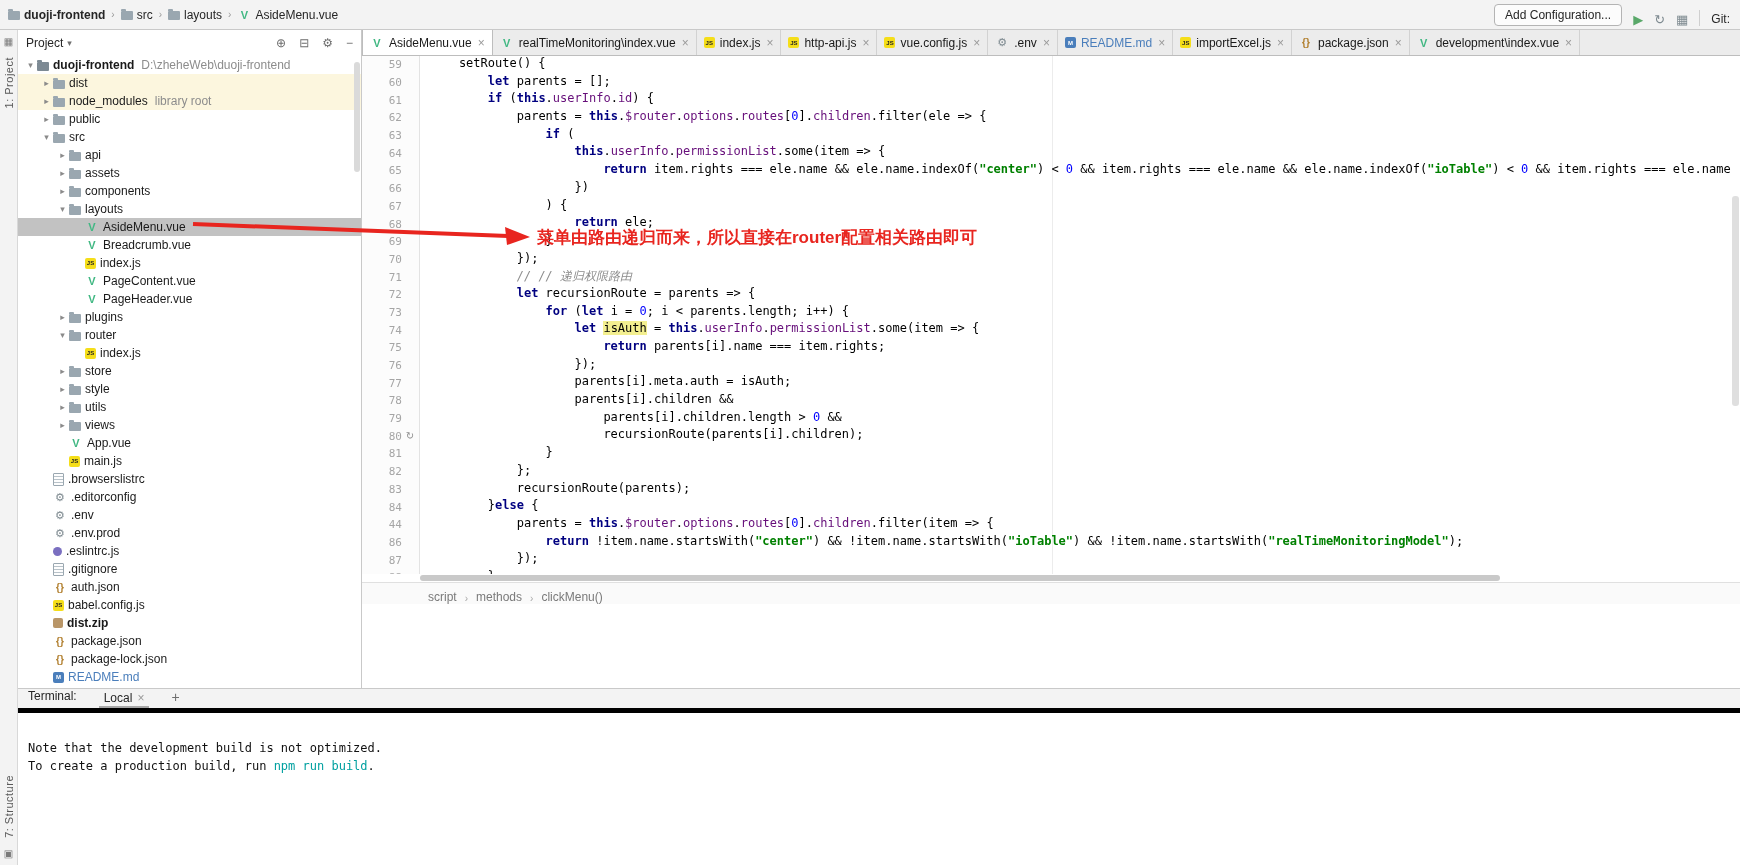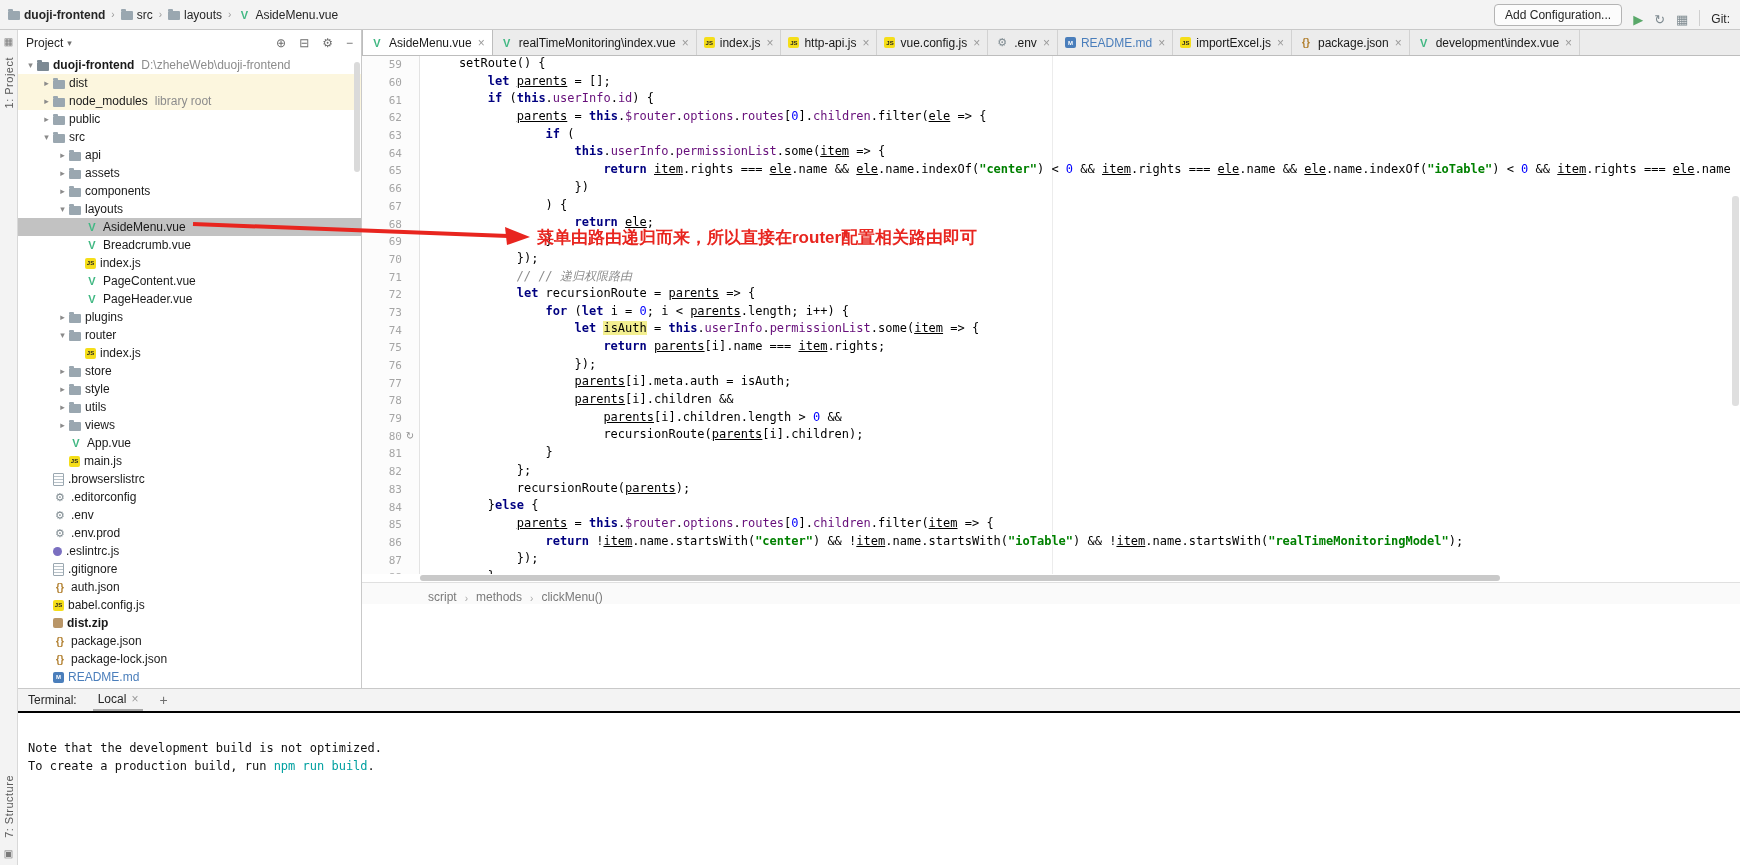--- a/index.html
+++ b/index.html
@@ -91,37 +91,37 @@
   .cg .n{color:#a5a5a5;font:11px "DejaVu Sans Mono",monospace}
   .cg .gi{color:#8f8f8f;font-size:10px;width:12px;text-align:center}
   .cl{flex:1;padding-left:10px;white-space:pre;font:12px "DejaVu Sans Mono",monospace;
     color:#000;position:relative}
   .tk-k{color:var(--keyword_navy,#000080);font-weight:bold}
   .tk-s{color:var(--string_green,#008000);font-weight:bold}
   .tk-num{color:var(--number_blue,#0000ff)}
   .tk-c{color:#8c8c8c;font-style:italic}
   .tk-f{color:var(--field_purple,#660e7a)}
   .tk-mi{color:var(--field_purple,#660e7a);font-style:italic}
-  .tk-u{text-decoration:underline}
+  .tk-u{}
   .tk-hl{background:#f3ef90}
   #editor-vscroll{position:absolute;right:1px;top:140px;width:7px;height:210px;
     background:#d4d4d4;border-radius:3px;opacity:.75}
   #hscroll{height:8px;position:relative;background:#fff}
   #hthumb{position:absolute;left:58px;top:1px;width:1080px;height:6px;background:#c9c9c9;
     border-radius:3px}
   #ed-breadcrumb{height:22px;display:flex;align-items:flex-end;padding-left:66px;gap:8px;
     font-size:12px;color:#7a7a7a;background:#fafafa;border-top:1px solid #e0e0e0;
     box-sizing:border-box}
   .bsep{color:#a8a8a8;font-size:10px}
 
   
   #terminal{position:absolute;left:18px;right:0;top:688px;bottom:0;background:#fff;
     border-top:1px solid #c9c9c9;box-sizing:border-box}
-  .term-header{height:24px;background:#f3f3f3;border-bottom:2px solid #000000;display:flex;
-    align-items:center;padding:0 10px;gap:16px;font-size:12px;color:#262626;box-sizing:border-box}
+  .term-header{height:24px;background:#f3f3f3;border-bottom:5px solid #000000;display:flex;
+    align-items:flex-start;padding:0 10px;gap:22px;font-size:12px;color:#262626;box-sizing:border-box}
   .term-tab{display:flex;align-items:center;gap:5px;height:100%;padding:0 5px;
     border-bottom:2px solid #a8a8a8;box-sizing:border-box}
   .term-x{color:#9a9a9a}
   .term-plus{color:#6e6e6e;font-size:14px}
   #term-body{padding:8px 0 0 10px;font:12px "DejaVu Sans Mono",monospace;line-height:18px;
     color:#111}
   .tk-cmd{color:var(--terminal_cyan,#00a0a0)}
   .tk-p{}
 
   
@@ -600,21 +600,21 @@
         </div>
         <div class="crow">
           <span class="cg">
             <span class="n">84</span>
             <span class="gi"></span>
           </span>
           <span class="cl"><span class="tk-p">        }</span><span class="tk-k">else</span><span class="tk-p"> {</span></span>
         </div>
         <div class="crow">
           <span class="cg">
-            <span class="n">85</span>
+            <span class="n">44</span>
             <span class="gi"></span>
           </span>
           <span class="cl"><span class="tk-p">            </span><span class="tk-u">parents</span><span class="tk-p"> = </span><span class="tk-k">this</span><span class="tk-p">.</span><span class="tk-f">$router</span><span class="tk-p">.</span><span class="tk-f">options</span><span class="tk-p">.</span><span class="tk-f">routes</span><span class="tk-p">[</span><span class="tk-num">0</span><span class="tk-p">].</span><span class="tk-f">children</span><span class="tk-p">.filter(</span><span class="tk-u">item</span><span class="tk-p"> =&gt; {</span></span>
         </div>
         <div class="crow">
           <span class="cg">
             <span class="n">86</span>
             <span class="gi"></span>
           </span>
           <span class="cl"><span class="tk-p">                </span><span class="tk-k">return</span><span class="tk-p"> !</span><span class="tk-u">item</span><span class="tk-p">.name.startsWith(</span><span class="tk-s">"center"</span><span class="tk-p">) &amp;&amp; !</span><span class="tk-u">item</span><span class="tk-p">.name.startsWith(</span><span class="tk-s">"ioTable"</span><span class="tk-p">) &amp;&amp; !</span><span class="tk-u">item</span><span class="tk-p">.name.startsWith(</span><span class="tk-s">"realTimeMonitoringModel"</span><span class="tk-p">);</span></span>

